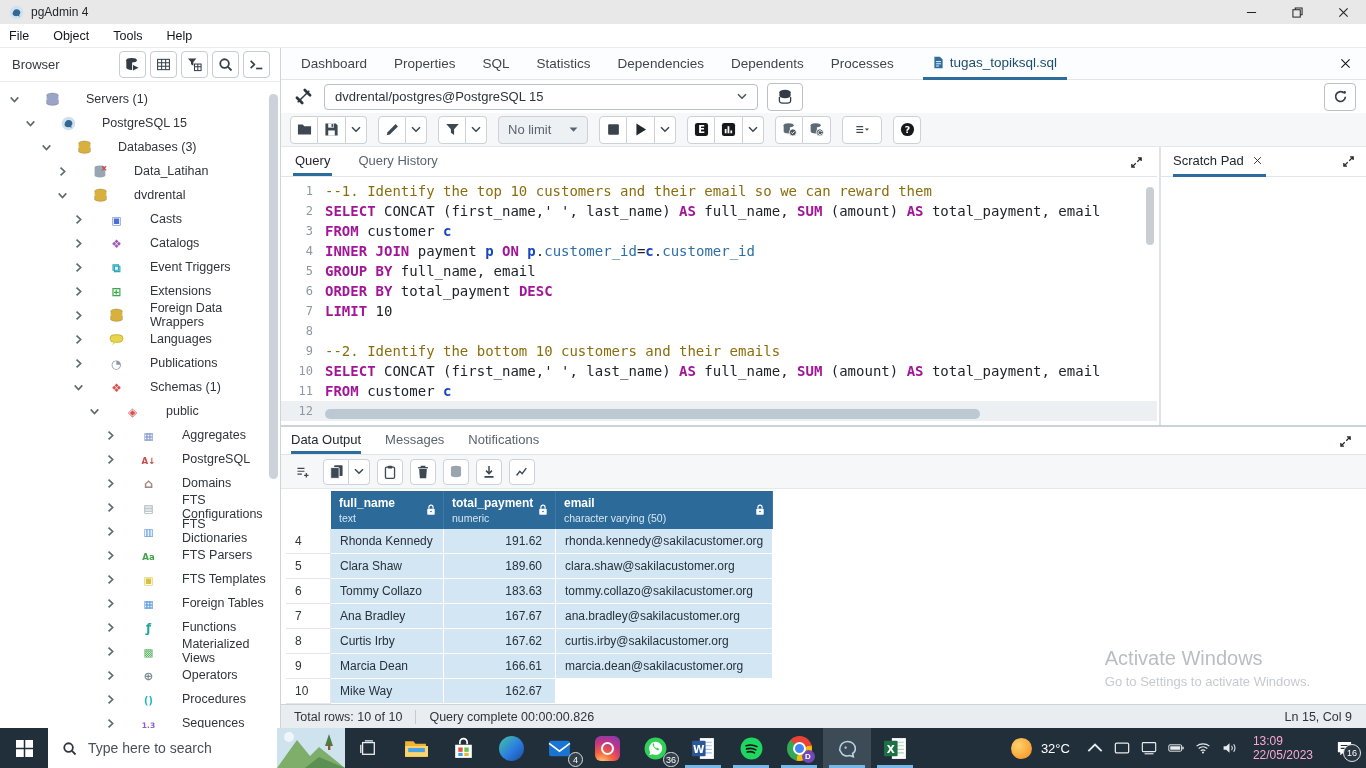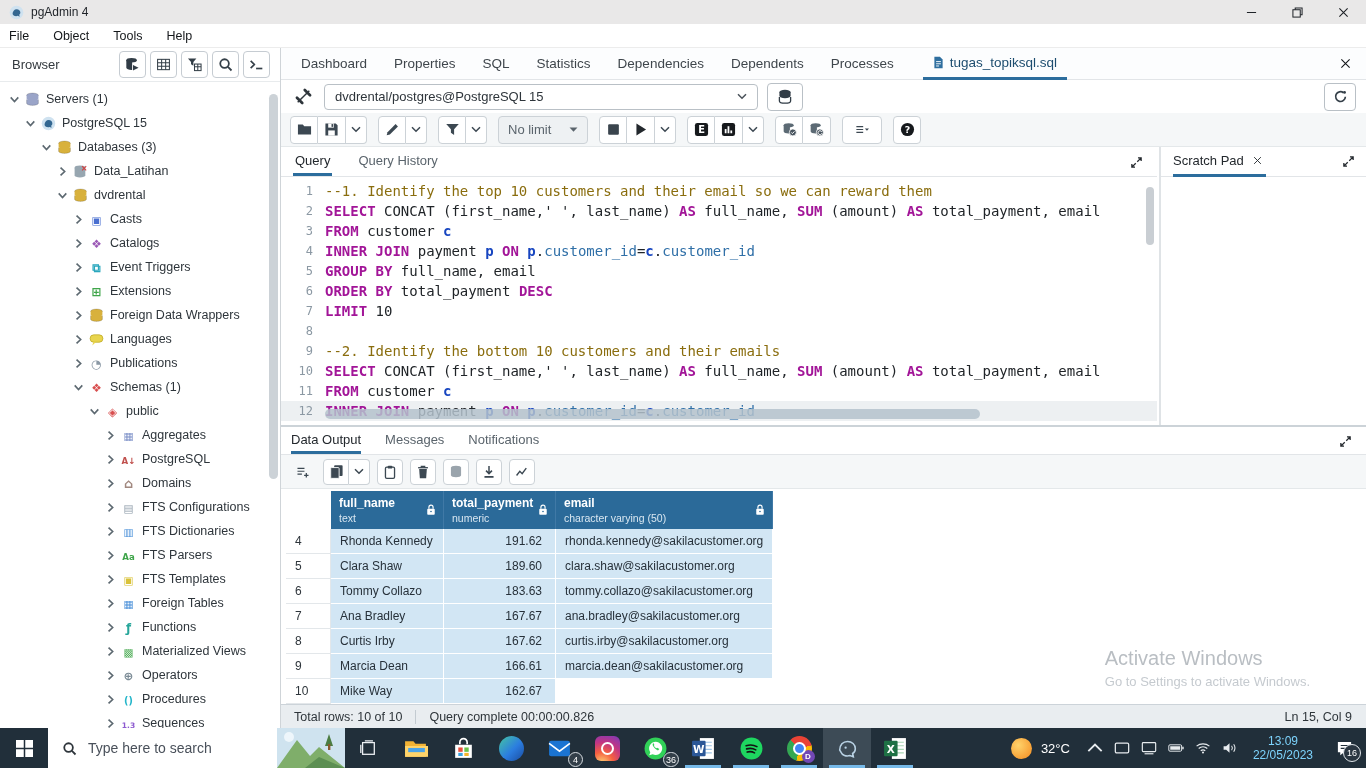--- a/index.html
+++ b/index.html
@@ -18,21 +18,21 @@
            display:flex;align-items:center;gap:24px;padding-left:9px;box-sizing:border-box;}
   .menu-item{font-size:12.5px;color:#14171a;}
   
   .sidebar{position:absolute;left:0;top:48px;width:280px;height:680px;background:#fff;}
   .sb-head{height:33px;display:flex;align-items:center;padding:0 10px 0 12px;border-bottom:1px solid #e8ebed;}
   .sb-title{font-size:13px;color:#33393e;flex:1;}
   .sb-btn{width:25px;height:25px;border:1px solid #c6ccd2;border-radius:4px;background:#fff;display:flex;
           align-items:center;justify-content:center;margin-left:4px;color:#343f48;}
   .sb-btn svg{width:15px;height:15px;}
   .tree{position:absolute;left:0;top:34px;right:12px;bottom:0;overflow:hidden;padding-top:5px;}
-  .tnode{height:24px;display:flex;align-items:center;font-size:12.5px;color:#2e353b;}
+  .tnode{height:24px;display:flex;align-items:center;font-size:12.5px;color:#2e353b;gap:20px;}
   .tchev{width:13px;height:13px;color:#5c6870;margin-right:4px;flex:none;}
   .tchev svg{width:13px;height:13px;}
   .tico{width:15px;height:15px;margin-right:6px;flex:none;}
   .tico svg{width:15px;height:15px;}
   .tree-scroll{position:absolute;right:2px;top:46px;width:9px;height:385px;background:#ccd2d7;border-radius:5px;}
   
   .content{position:absolute;left:280px;top:48px;width:1086px;height:680px;background:#fff;border-left:1px solid #cfd4d8;box-sizing:border-box;}
   .tabsrow{position:absolute;top:0;left:0;right:0;height:32px;background:#fcfdfe;border-bottom:1px solid #e2e5e8;
            display:flex;align-items:center;padding-left:20px;box-sizing:border-box;}
   .mtab{font-size:13.5px;color:#3f464c;margin-right:27px;}
@@ -73,21 +73,21 @@
   
   .qtabs{position:absolute;top:99px;left:0;width:876px;height:30px;border-bottom:1px solid #e2e5e8;display:flex;
          align-items:flex-end;background:#fff;padding-left:12px;box-sizing:border-box;}
   .qtab{font-size:13px;color:#5a646c;margin-right:24px;padding:0 2px 8px 2px;}
   .qtab.active{color:#23282d;border-bottom:3px solid #2c6d9d;padding-bottom:5px;}
   .qexpand{margin-left:auto;margin-right:14px;margin-bottom:7px;color:#23282d;width:13px;height:13px;}
   .qexpand svg{width:13px;height:13px;}
   .editor{position:absolute;top:129px;left:0;width:876px;height:248px;background:#fff;
           font-family:"DejaVu Sans Mono",monospace;font-size:14px;padding-top:4px;box-sizing:border-box;overflow:hidden;}
   .eline{height:20px;line-height:20px;display:flex;white-space:pre;}
-  .eline.cur{background:#edf0f2;}
+  .eline.cur{background:#edf0f2;flex-direction:column;}
   .lnum{width:32px;text-align:right;color:#8b98a3;font-size:12px;flex:none;}
   .ecode{padding-left:12px;}
   .kw{color:#a21598;font-weight:bold;}
   .com{color:#8a6d0e;}
   .al{color:#1745c0;font-weight:bold;}
   .colr{color:#2f6fa7;}
   .pl{color:#202428;}
   .hthumb{position:absolute;left:44px;top:232px;width:655px;height:10px;background:#b4c2cc;border-radius:5px;opacity:.85;}
   .vthumb{position:absolute;right:3px;top:10px;width:8px;height:58px;background:#c9ced3;border-radius:4px;}
   
@@ -156,21 +156,21 @@
   .tb-badge{position:absolute;right:0px;bottom:1px;min-width:15px;height:15px;border-radius:8px;background:#333f49;
             border:1px solid #d7dde2;color:#fff;font-size:9px;display:flex;align-items:center;justify-content:center;
             padding:0 2px;box-sizing:border-box;z-index:2;}
   .d-badge{position:absolute;right:-3px;bottom:-2px;width:13px;height:13px;border-radius:50%;background:#7248b5;
            color:#fff;font-size:8px;font-weight:bold;display:flex;align-items:center;justify-content:center;}
   .tray{margin-left:auto;display:flex;align-items:center;height:40px;}
   .weather{display:flex;align-items:center;gap:9px;padding:0 12px;color:#fff;font-size:13px;}
   .wsun{width:21px;height:21px;border-radius:50%;background:radial-gradient(circle at 35% 35%,#ffd36b,#f48b1f);}
   .tray-ic{width:27px;height:40px;display:flex;align-items:center;justify-content:center;color:#e8ecef;position:relative;}
   .tray-ic svg{width:16px;height:16px;}
-  .clock{color:#7dd3fc;font-size:12px;text-align:center;line-height:14px;padding:0 9px;}
+  .clock{color:#f9a8d4;font-size:12px;line-height:14px;padding:0 9px;}
   .notif{width:44px;height:40px;display:flex;align-items:center;justify-content:center;position:relative;color:#fff;}
   .notif svg{width:19px;height:17px;}
   .notif .cnt{position:absolute;right:5px;bottom:6px;min-width:16px;height:16px;border-radius:9px;background:#2a3641;
               border:1px solid #e2e7eb;color:#fff;font-size:9px;display:flex;align-items:center;justify-content:center;}
 </style>
 </head>
 <body>
 
 <div id="screen">
 

